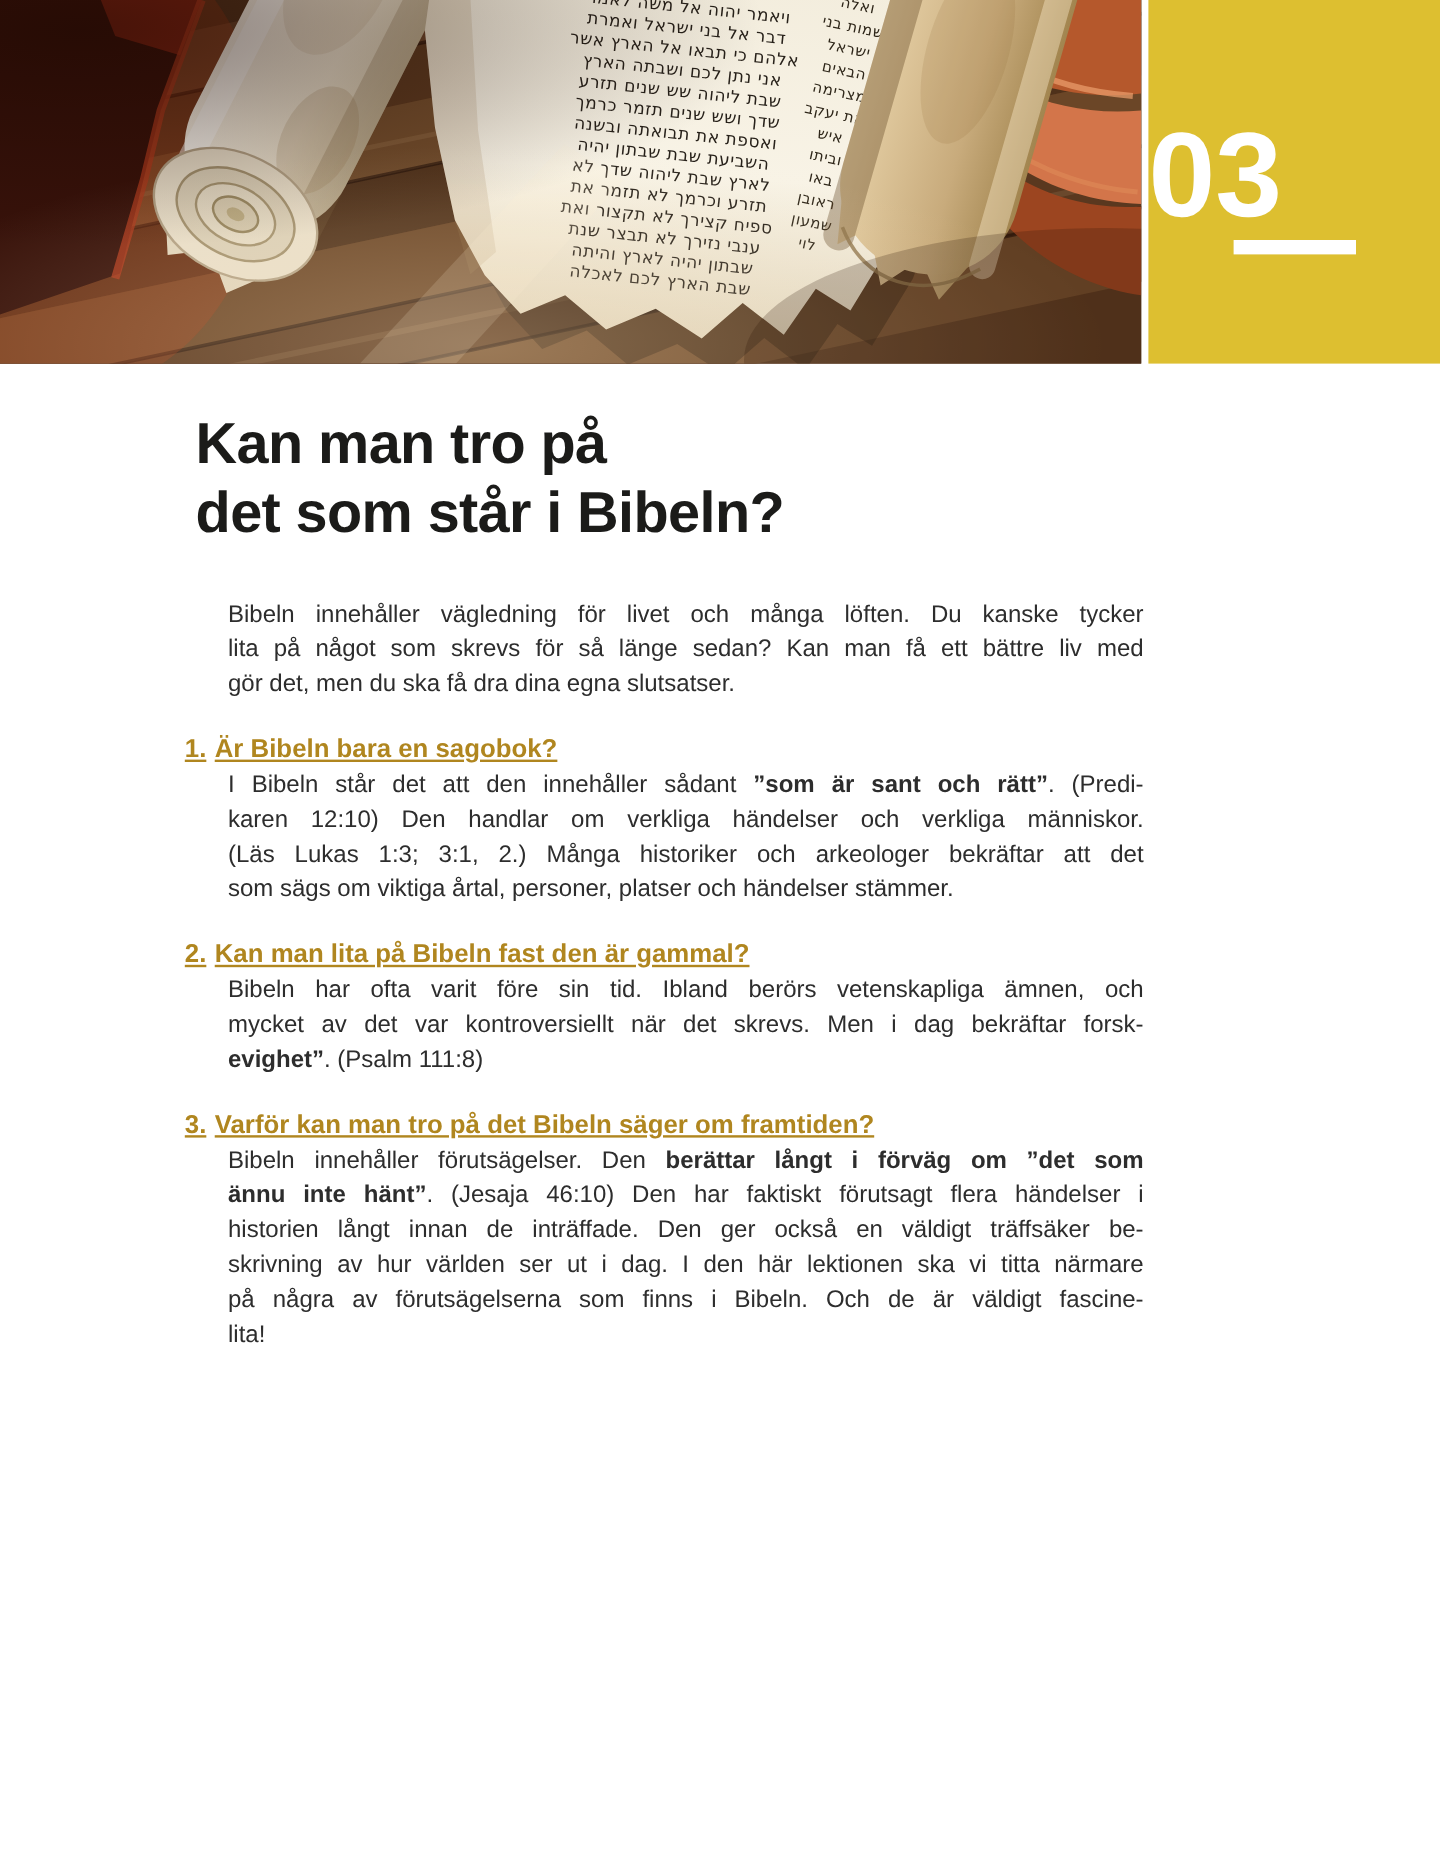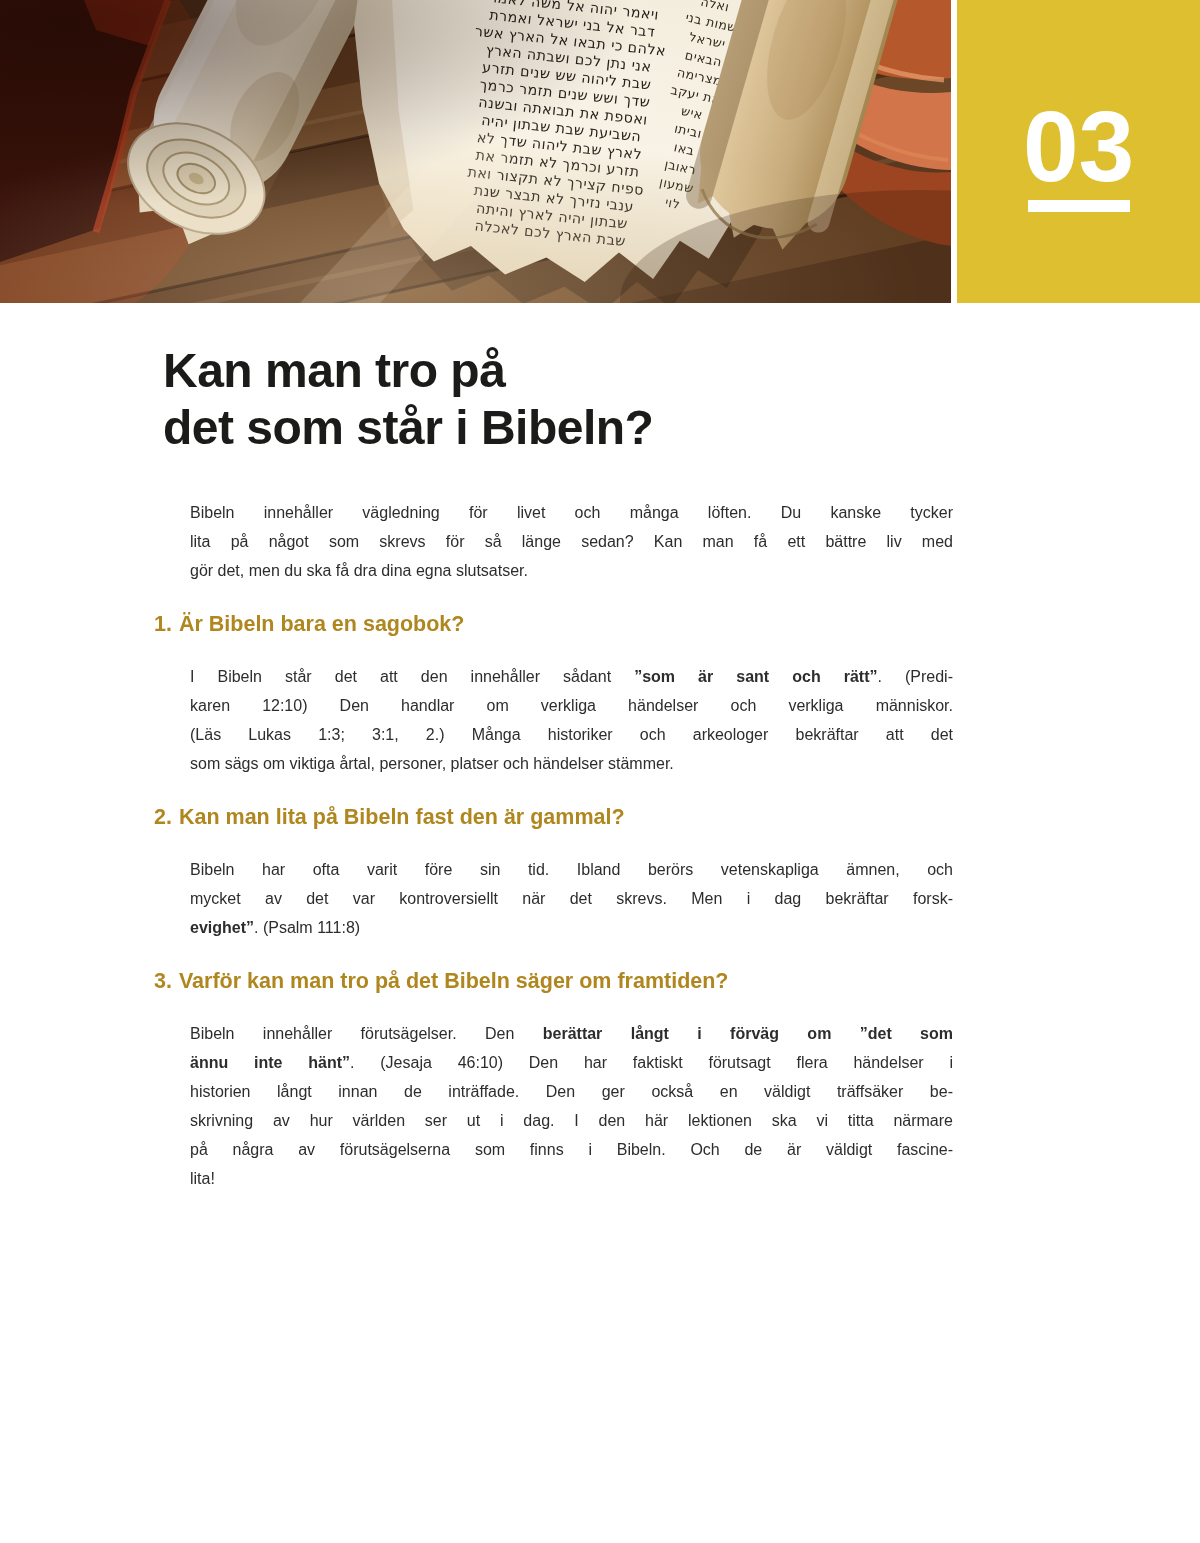--- a/index.html
+++ b/index.html
@@ -16,48 +16,49 @@
   }
   
   .header{position:absolute;top:0;left:0;width:1200px;height:303px;}
   .photo{position:absolute;top:0;left:0;width:951px;height:303px;overflow:hidden;background:#5a3920;}
   .photo svg{display:block;}
   .badge{
     position:absolute;top:0;left:957px;width:243px;height:303px;
     background:var(--accent);
   }
   .badge-number{
-    margin-top:96px;text-align:center;
+    margin-top:96px;text-align:left;
     font-size:100px;line-height:100px;font-weight:bold;color:#ffffff;
     letter-spacing:0;
   }
   .badge-rule{width:102px;height:12px;background:#ffffff;margin:4px auto 0;}
   
   .content{position:absolute;top:303px;left:0;width:1160px;}
   h1.title{
     margin:39px 0 0 163px;
     font-size:48px;line-height:57px;font-weight:bold;
     color:var(--ink);letter-spacing:-0.5px;
   }
   .para{
     margin-left:190px;width:763px;
-    font-size:16px;line-height:29px;color:var(--body-ink);
+    font-size:20px;line-height:29px;color:var(--body-ink);
   }
   .intro{margin-top:42px;}
   .line{text-align:justify;text-align-last:justify;}
   .line.last{text-align:center;text-align-last:left;}
   .b{font-weight:bold;}
   .section{margin-top:26px;}
   .section-heading{
     margin:0 0 0 154px;
     font-size:21.5px;line-height:26px;font-weight:bold;
     color:var(--gold);
+    text-decoration:underline;
   }
   .section-heading .num{margin-right:7px;}
-  .section .para{margin-top:25px;}
+  .section .para{margin-top:3px;}
 </style>
 </head>
 <body>
 
 <div class="header">
 
   <div class="photo">
     <svg viewBox="0 0 951 303" width="951" height="303" aria-hidden="true">
       <defs>
         <linearGradient id="rollWhite" x1="0" y1="0" x2="1" y2="0">

